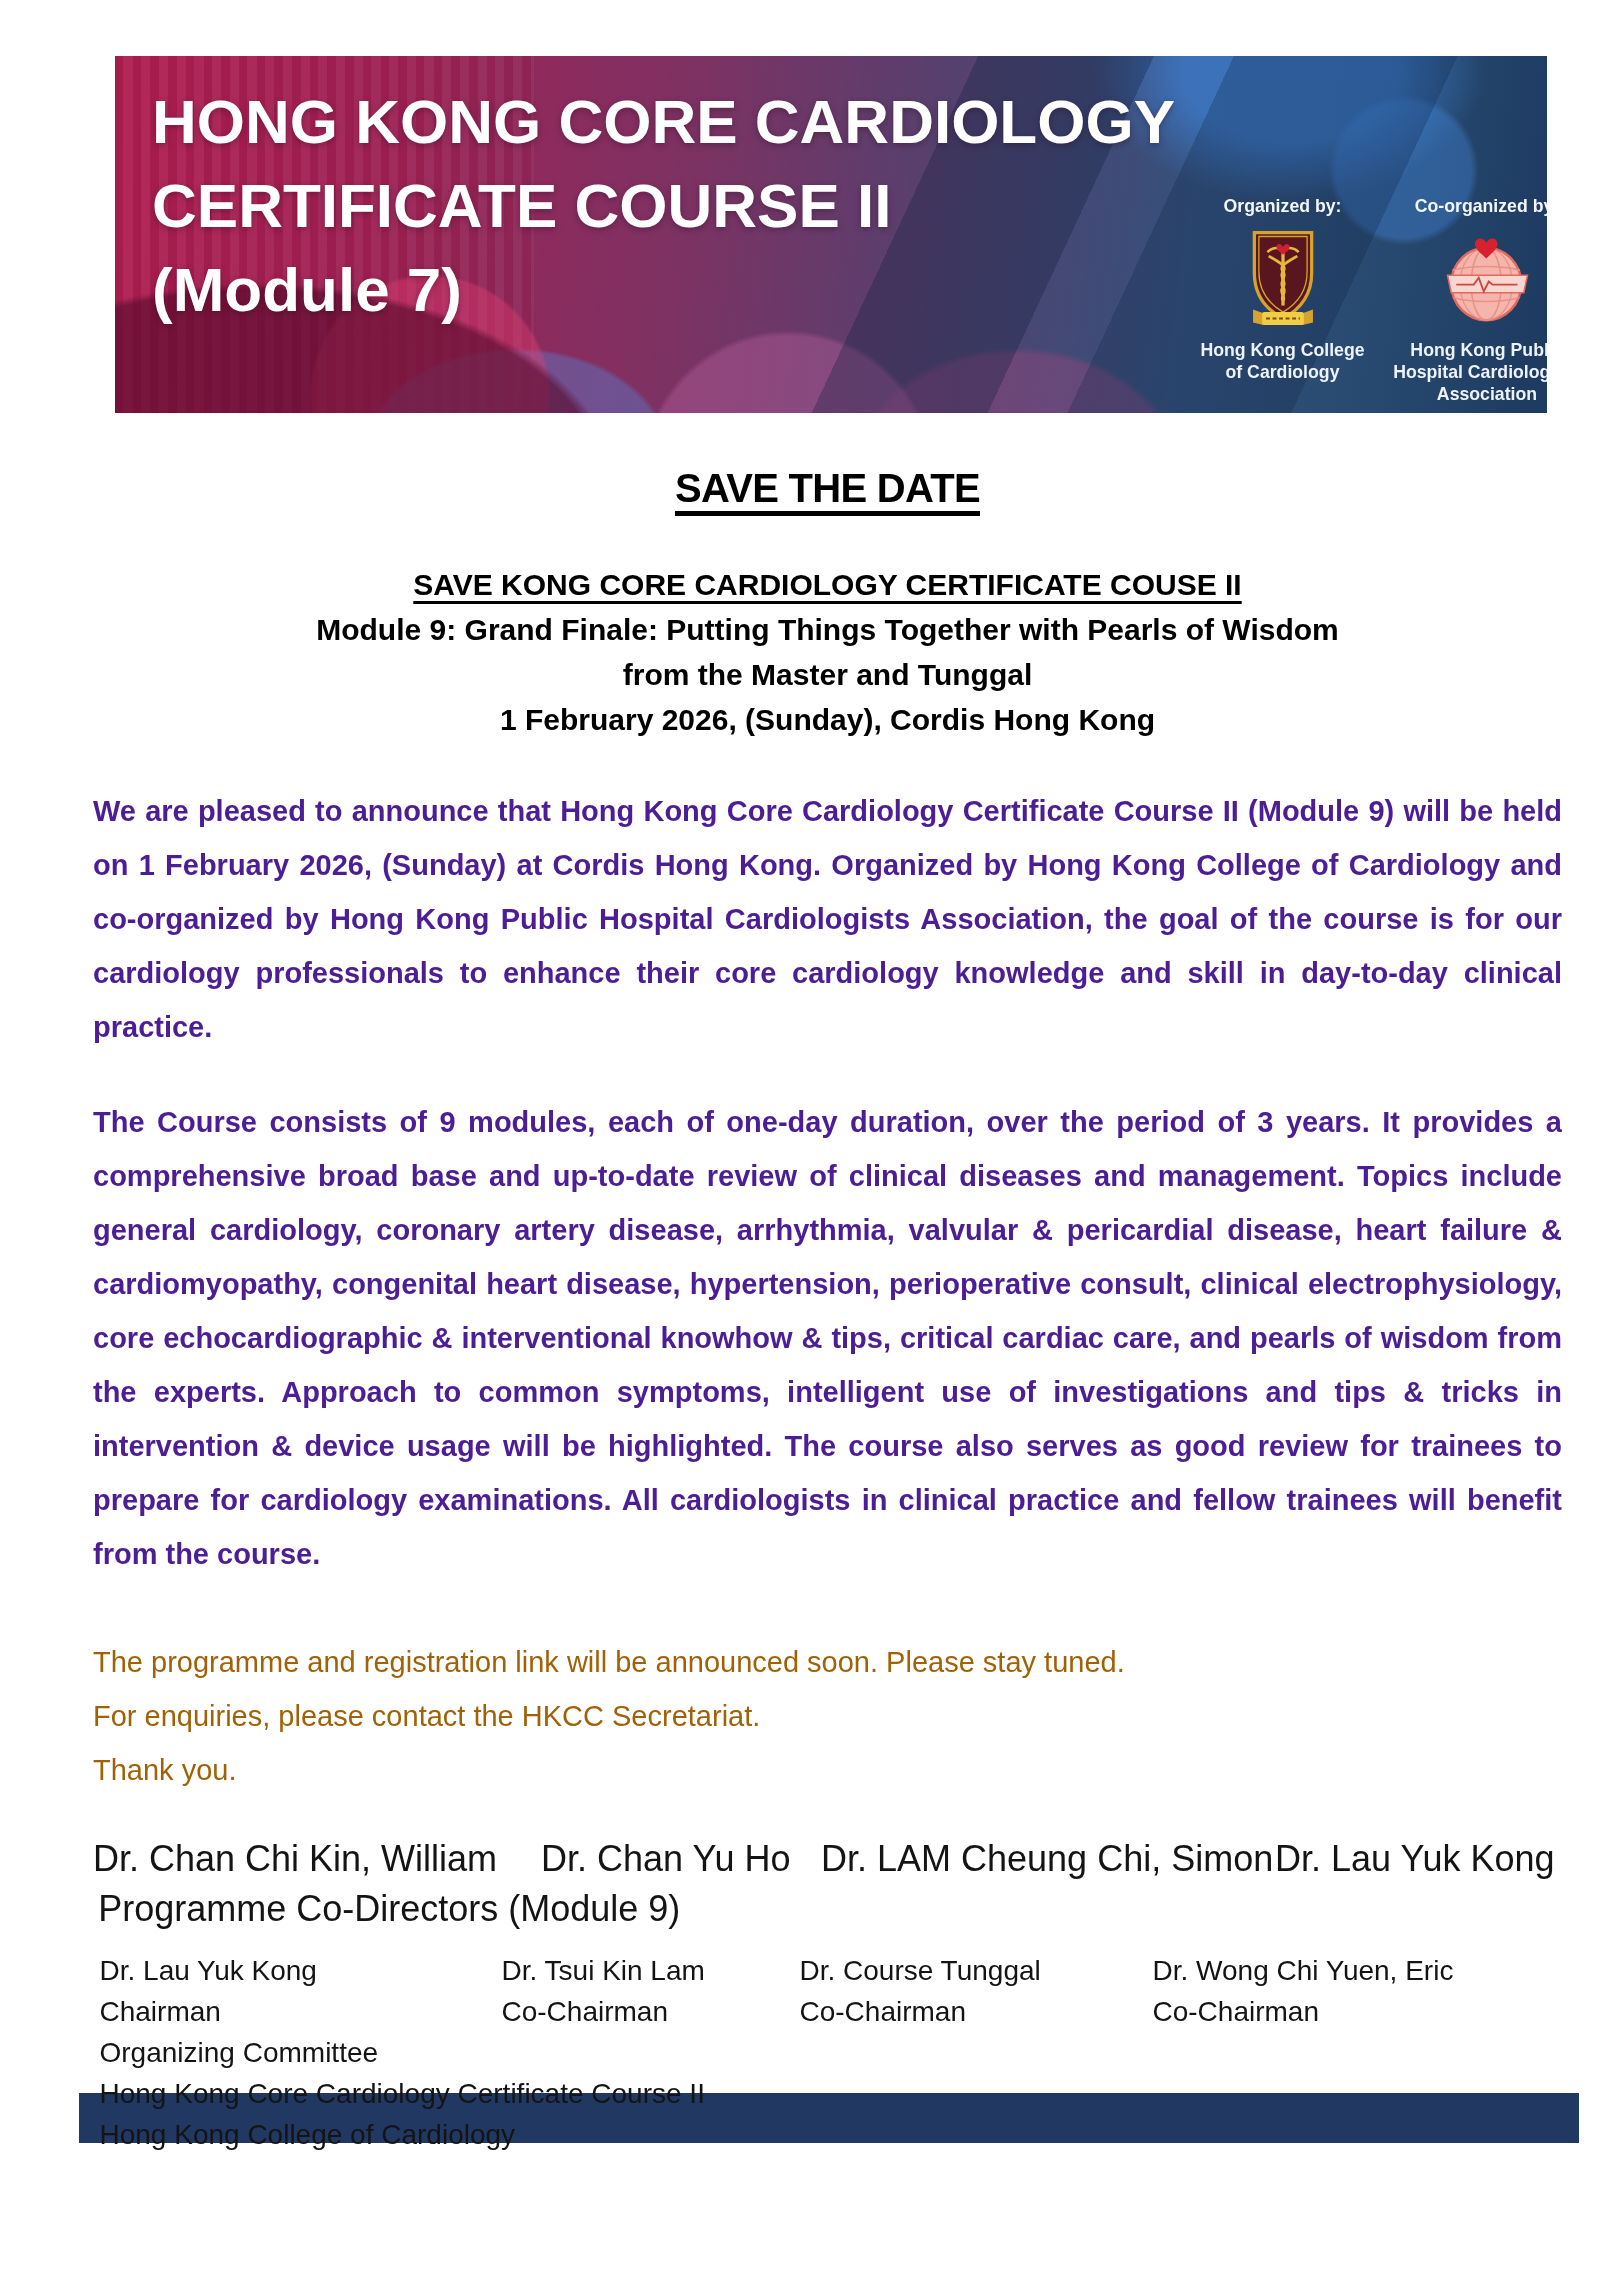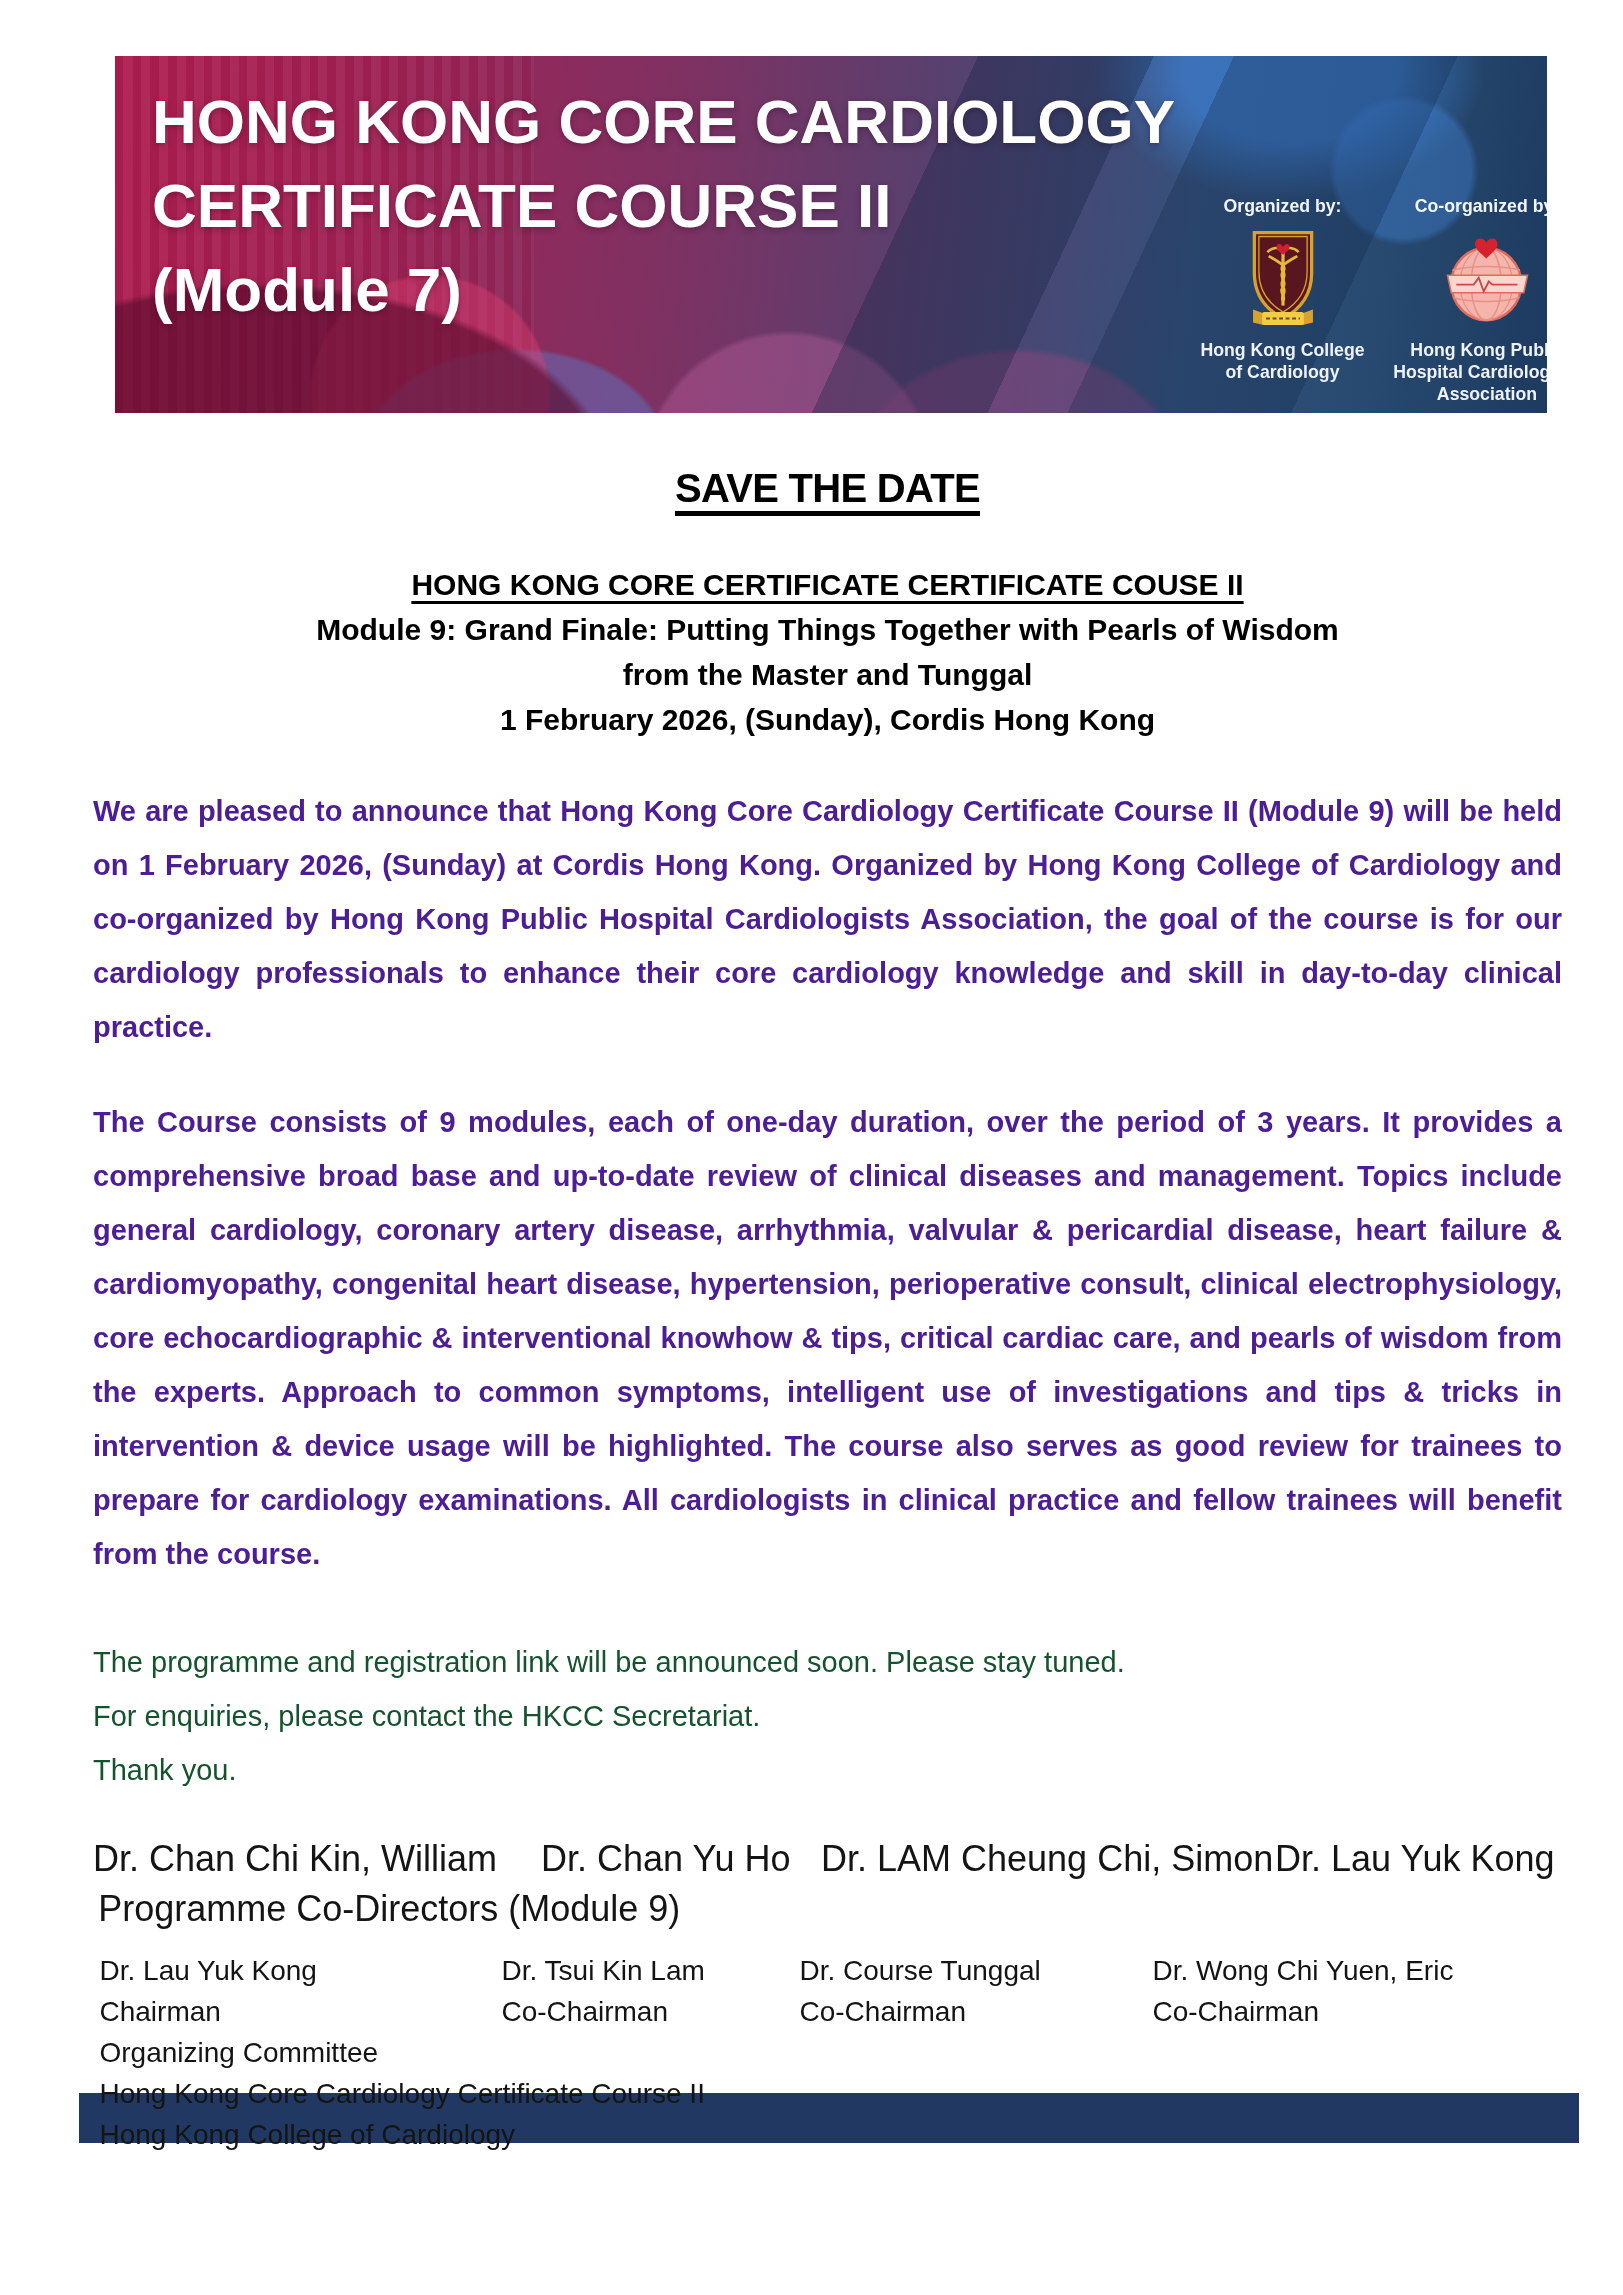--- a/index.html
+++ b/index.html
@@ -47,21 +47,21 @@
   .h1-wrap{text-align:center;line-height:60px;}
   .h1{
     font-size:40px;font-weight:bold;letter-spacing:-0.7px;color:#000;
     text-decoration:underline;text-decoration-thickness:4.6px;text-underline-offset:9.2px;
   }
   .subhead{margin-top:34px;text-align:center;font-weight:bold;font-size:30px;line-height:45px;color:#000;}
   .subhead .u{text-decoration:underline;text-decoration-thickness:2.6px;text-underline-offset:5.9px;}
   .para{font-size:29px;line-height:54px;text-align:justify;color:#4c1d95;font-weight:bold;}
   .p1{margin-top:42px;}
   .p2{margin-top:41px;}
-  .p3{margin-top:54px;font-size:29px;line-height:54px;color:#14532d;}
+  .p3{margin-top:54px;font-size:29px;line-height:54px;color:#a16207;}
 
   .codirectors{margin-top:37px;font-size:36px;color:#141414;}
   .codir-names{display:grid;grid-template-columns:448px 280px 454px auto;line-height:50px;}
   .codir-caption{line-height:50px;padding-left:5.2px;}
 
   .committee{margin-top:15.7px;font-size:28px;color:#141414;padding-left:6.5px;}
   .committee .grid-row{display:grid;grid-template-columns:402px 298px 353px auto;line-height:41px;}
   .committee .org-line{line-height:41px;}
 
   .footer-bar{position:absolute;left:79px;top:2093px;width:1500px;height:50px;background:#213863;z-index:1;}
@@ -128,21 +128,21 @@
   </div>
 
   <div class="content">
 
     <div class="h1-wrap">
       <span class="h1">SAVE THE DATE</span>
     </div>
 
     <div class="subhead">
       <div>
-        <span class="u">HONG KONG CORE CERTIFICATE CERTIFICATE COUSE II</span>
+        <span class="u">SAVE KONG CORE CARDIOLOGY CERTIFICATE COUSE II</span>
       </div>
       <div>Module 9: Grand Finale: Putting Things Together with Pearls of Wisdom</div>
       <div>from the Master and Tunggal</div>
       <div>1 February 2026, (Sunday), Cordis Hong Kong</div>
     </div>
 
     <div class="para p1">We are pleased to announce that Hong Kong Core Cardiology Certificate Course II (Module 9) will be held on 1 February 2026, (Sunday) at Cordis Hong Kong. Organized by Hong Kong College of Cardiology and co-organized by Hong Kong Public Hospital Cardiologists Association, the goal of the course is for our cardiology professionals to enhance their core cardiology knowledge and skill in day-to-day clinical practice.</div>
 
     <div class="para p2">The Course consists of 9 modules, each of one-day duration, over the period of 3 years. It provides a comprehensive broad base and up-to-date review of clinical diseases and management. Topics include general cardiology, coronary artery disease, arrhythmia, valvular &amp; pericardial disease, heart failure &amp; cardiomyopathy, congenital heart disease, hypertension, perioperative consult, clinical electrophysiology, core echocardiographic &amp; interventional knowhow &amp; tips, critical cardiac care, and pearls of wisdom from the experts. Approach to common symptoms, intelligent use of investigations and tips &amp; tricks in intervention &amp; device usage will be highlighted. The course also serves as good review for trainees to prepare for cardiology examinations. All cardiologists in clinical practice and fellow trainees will benefit from the course.</div>
 

